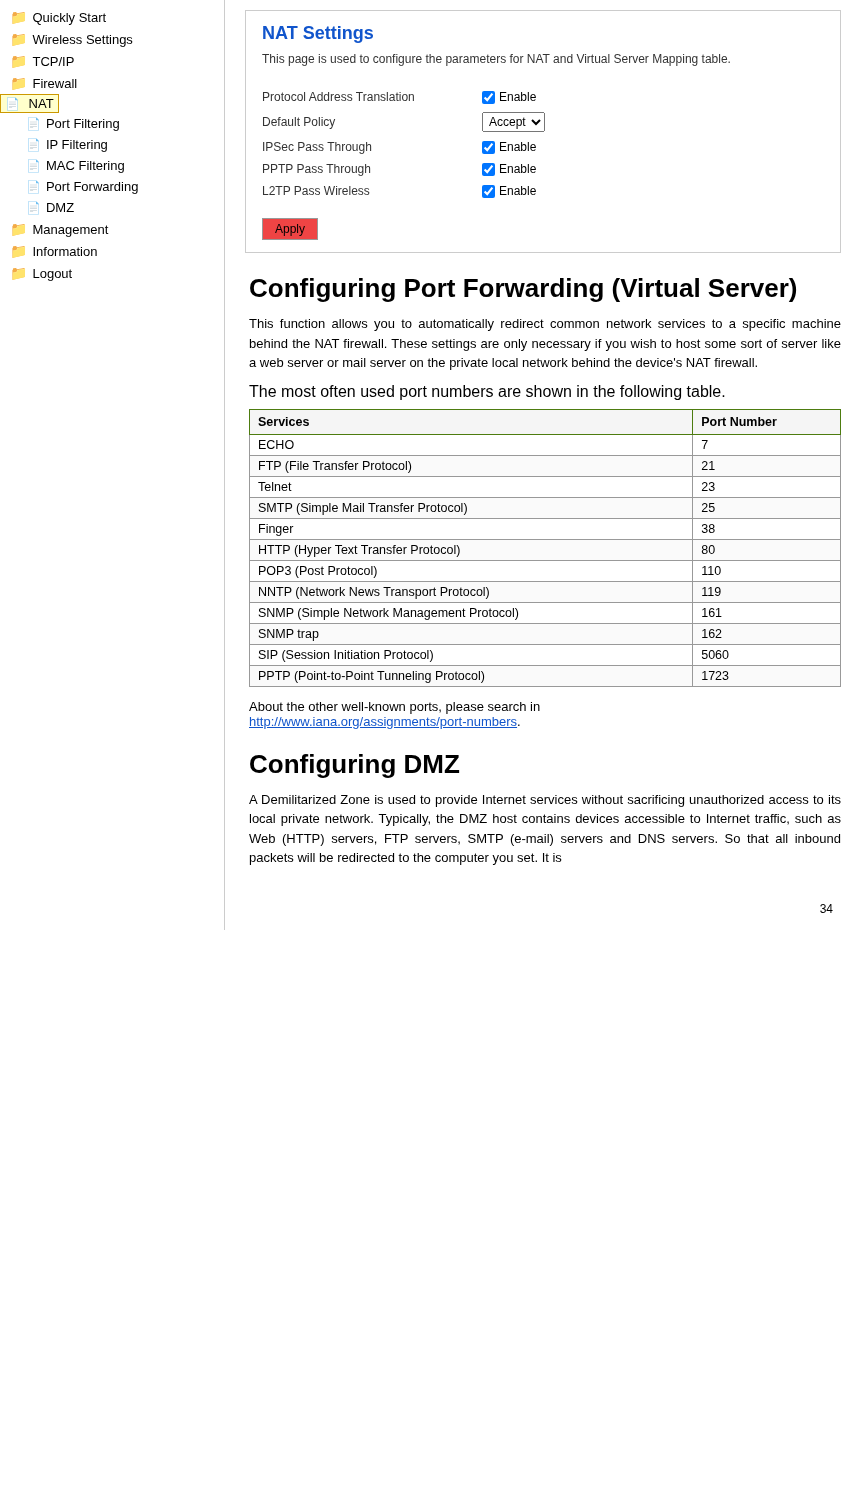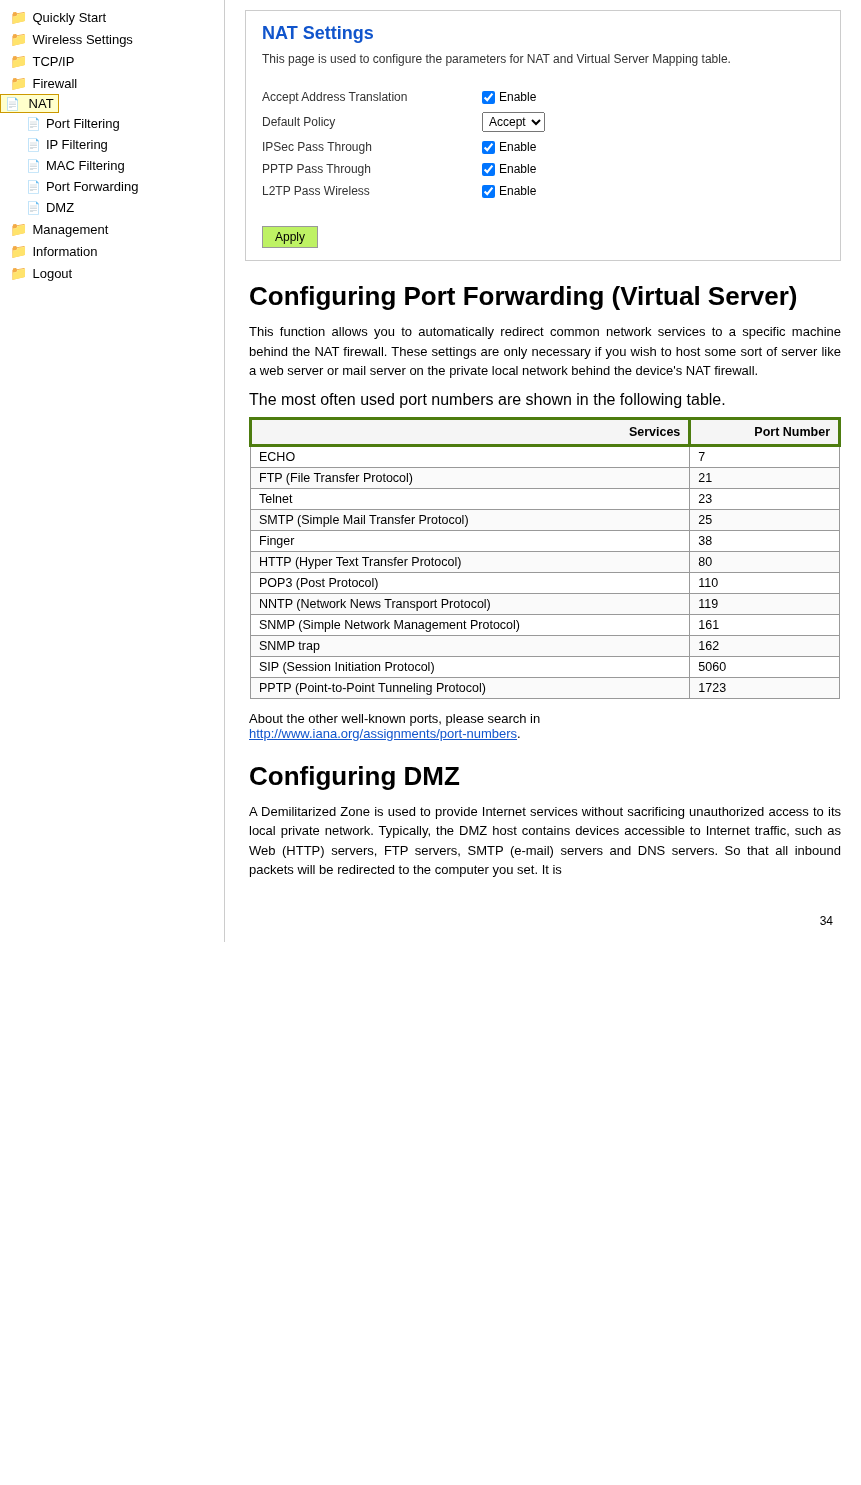--- a/index.html
+++ b/index.html
@@ -64,24 +64,24 @@
     }
     .nat-form-control {
       display: flex;
       align-items: center;
       font-size: 12px;
     }
     .checkbox-enable { display: flex; align-items: center; gap: 4px; }
     .checkbox-enable input[type=checkbox] { width: 13px; height: 13px; }
     .select-policy { font-size: 12px; padding: 1px 2px; }
     .apply-btn {
-      margin-top: 20px;
+      margin-top: 12px;
       padding: 3px 12px;
       font-size: 12px;
-      background: #bef264;
+      background: #ef4444;
       border: 1px solid #999;
       cursor: pointer;
     }
 
     
     .doc-content { padding: 0 0 20px 4px; }
 
     .section-heading {
       font-size: 26px;
       font-weight: bold;
@@ -104,23 +104,23 @@
     }
 
     .port-table {
       width: 100%;
       border-collapse: collapse;
       margin-bottom: 12px;
       font-size: 12.5px;
     }
     .port-table th {
       background: #f5f5f5;
-      border: 3px solid #4d7c0f;
+      border: 1px solid #4d7c0f;
       padding: 5px 8px;
-      text-align: right;
+      text-align: left;
       font-weight: bold;
     }
     .port-table td {
       border: 1px solid #999;
       padding: 3px 8px;
     }
     .port-table tr:nth-child(even) { background: #fafafa; }
 
     .link-line { font-size: 13px; margin-bottom: 8px; }
     .link-text { color: #1155cc; text-decoration: underline; cursor: pointer; }
@@ -214,21 +214,21 @@
   </div>
 
   <div class="main-content">
 
     <div class="nat-panel">
       <div class="nat-title">NAT Settings</div>
       <div class="nat-description">This page is used to configure the parameters for NAT and Virtual Server Mapping table.</div>
 
       
       <div class="nat-form-row">
-        <div class="nat-form-label">Accept Address Translation</div>
+        <div class="nat-form-label">Protocol Address Translation</div>
         <div class="nat-form-control">
           <label class="checkbox-enable">
             <input type="checkbox" checked="" style="">
             <span>Enable</span>
           </label>
         </div>
       </div>
 
       
       <div class="nat-form-row">

